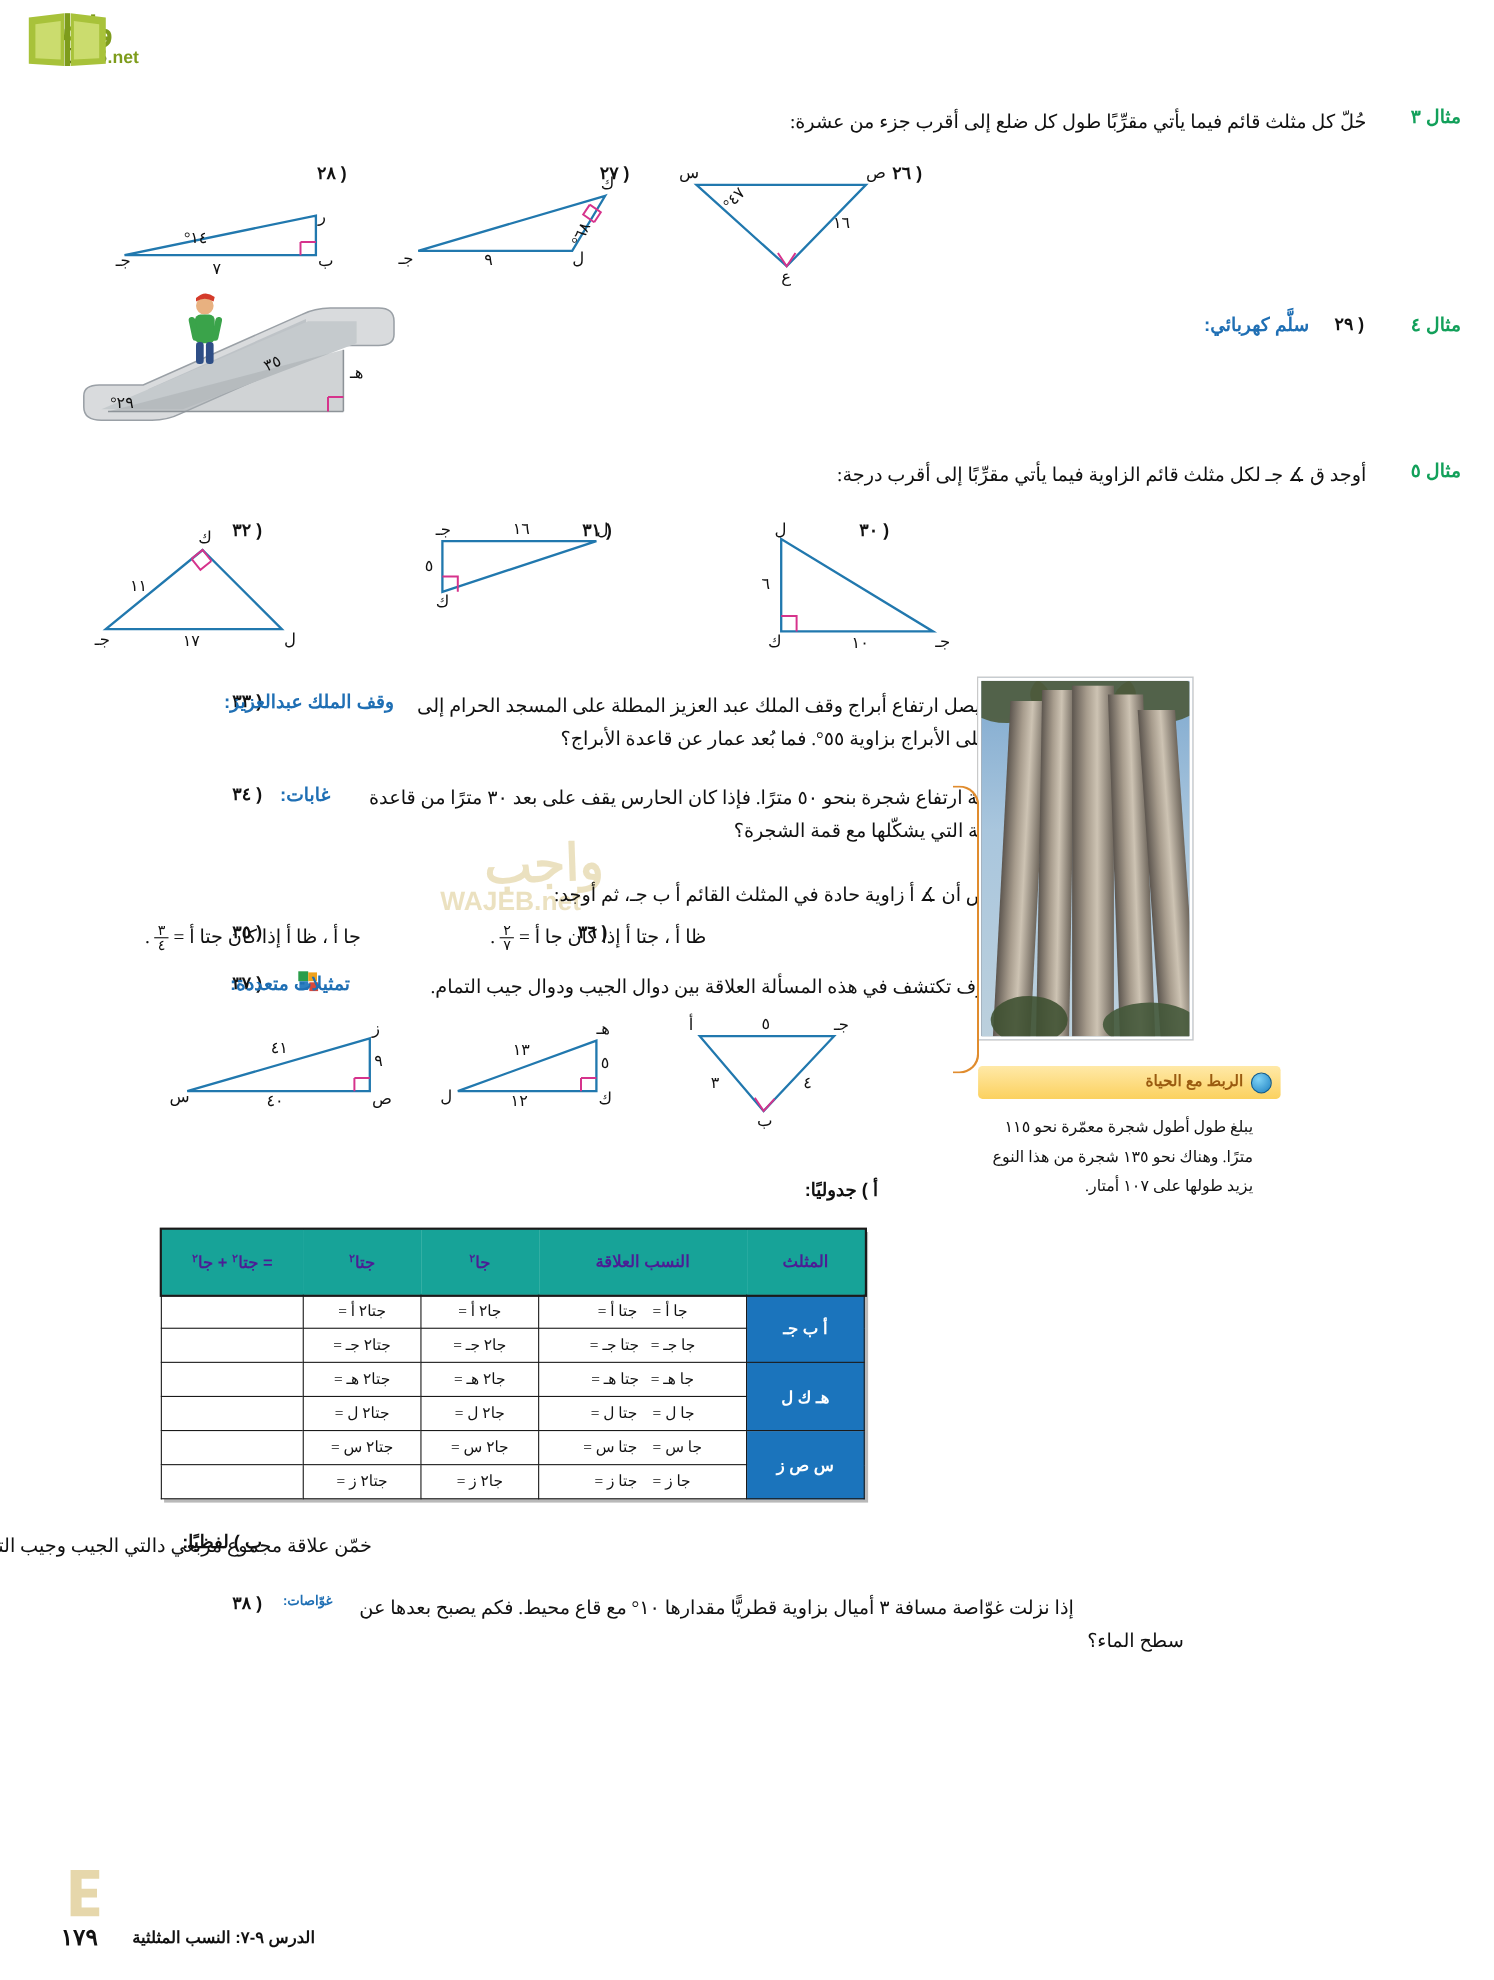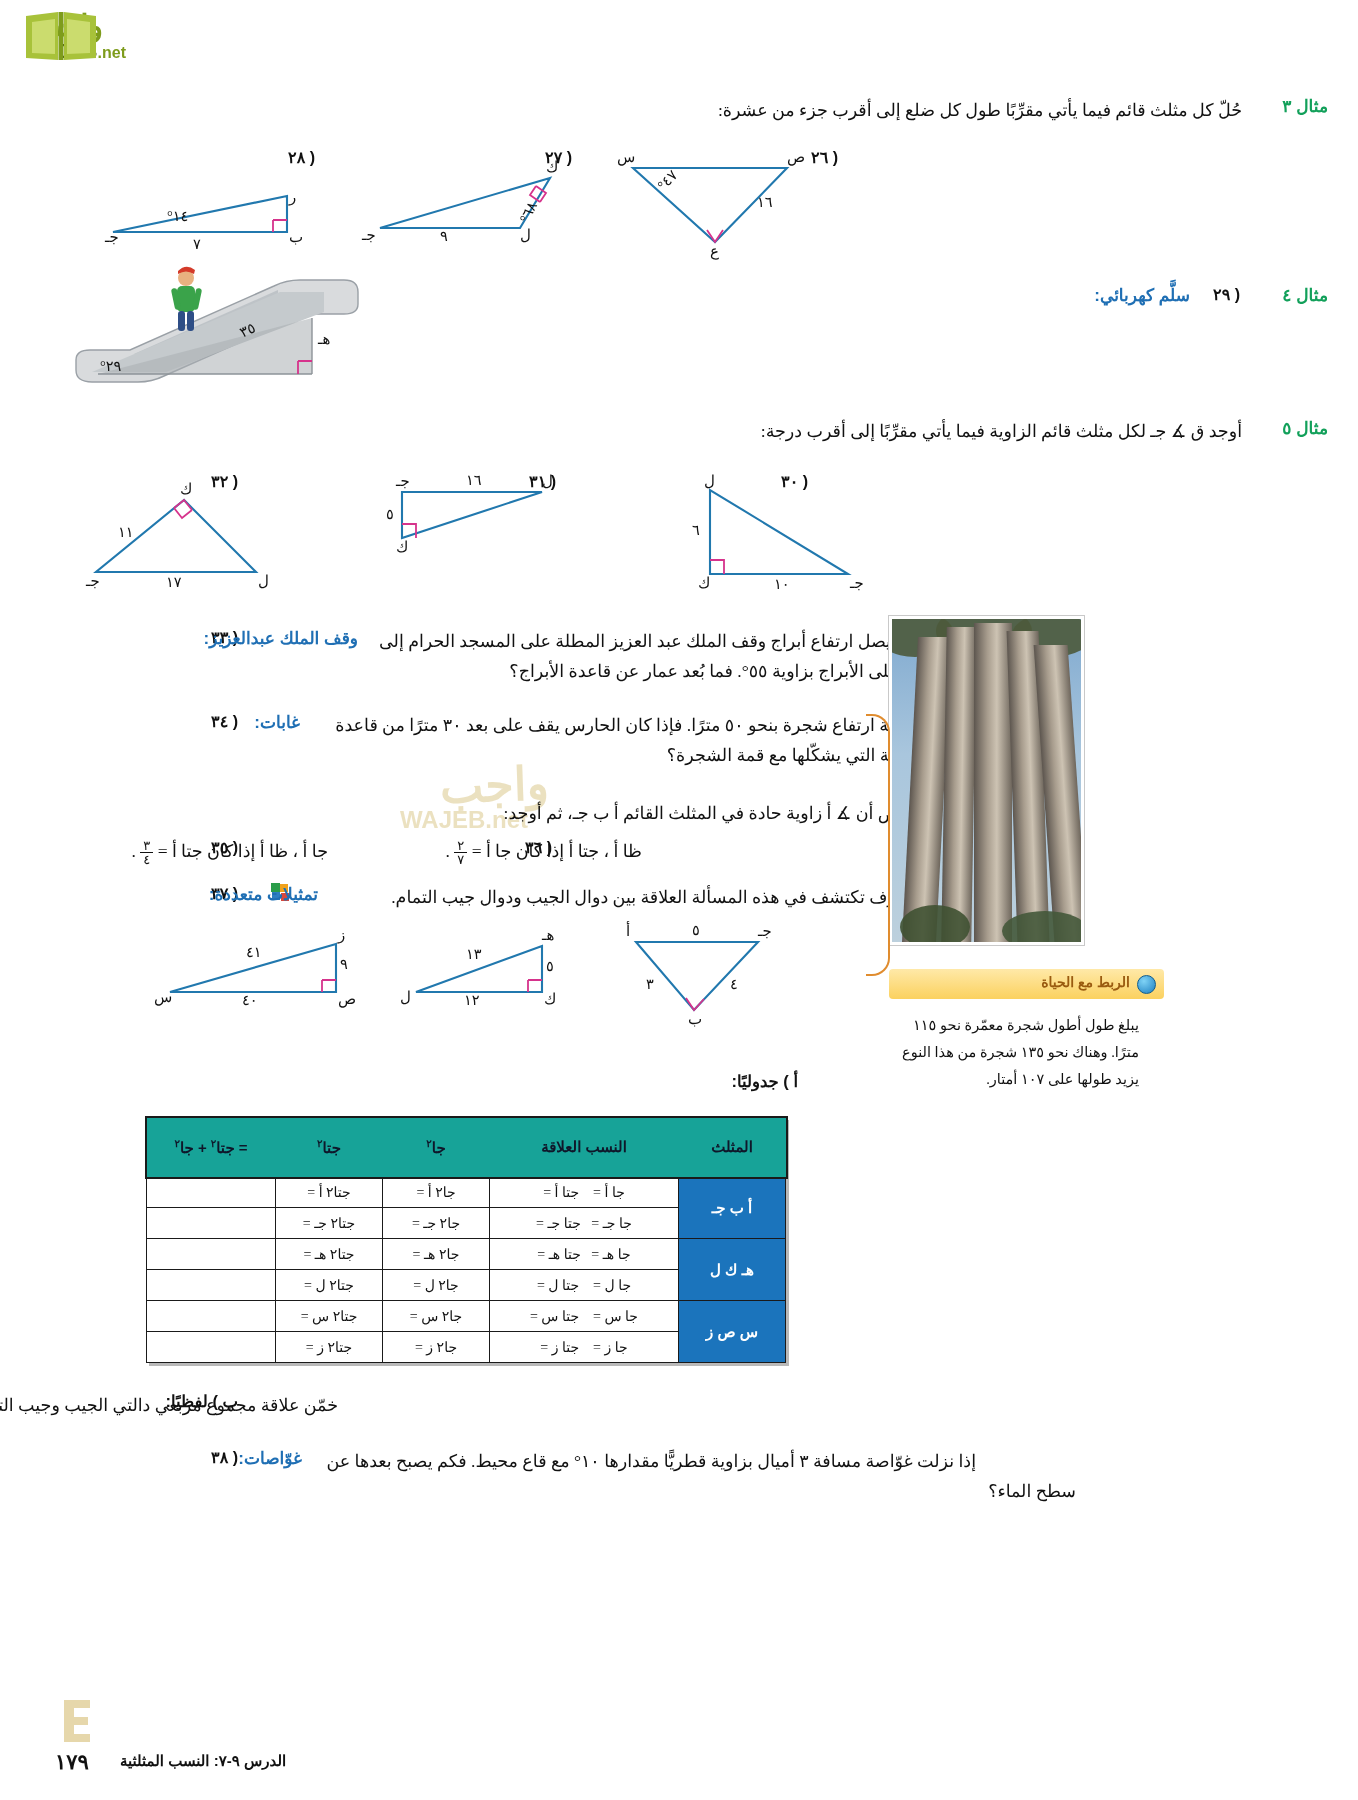--- a/index.html
+++ b/index.html
@@ -43,21 +43,21 @@
       font-weight:bold;font-size:14px;color:#9a5b10;}
   #lifebar .globe{position:absolute;right:8px;top:6px;width:17px;height:17px;border-radius:50%;
       background:radial-gradient(circle at 35% 30%,#7fd3f6,#1d7fc0);border:1px solid #0e5b8f;}
   #lifetxt{left:889px;top:1012px;width:250px;font-size:14.5px;line-height:1.85;text-align:right;}
   .brace{position:absolute;border:2px solid #e08c2e;border-left:none;border-radius:0 18px 18px 0;}
   
   #tbl{position:absolute;left:146px;top:1117px;width:624px;
       border-collapse:collapse;table-layout:fixed;box-shadow:3px 3px 0 #b9b9b9;}
   #tbl th,#tbl td{border:1px solid #1a1a1a;height:28px;font-size:14px;text-align:center;
       font-family:"Liberation Serif",serif;}
-  #tbl thead th{background:#17a398;color:#0f172a;font-family:"Liberation Sans",sans-serif;
+  #tbl thead th{background:#17a398;color:#4c1d95;font-family:"Liberation Sans",sans-serif;
       font-weight:bold;font-size:15px;height:56px;border-color:#17a398;margin-top:37px;}
   #tbl thead{outline:2px solid #1a1a1a;}
   #tbl td.namecell{background:#1b74bc;color:#fff;font-family:"Liberation Sans",sans-serif;
       font-weight:bold;font-size:15px;}
   #pgno{position:absolute;left:55px;bottom:26px;font-family:"Liberation Sans",sans-serif;
       font-weight:bold;font-size:21px;}
   #footnote{position:absolute;left:120px;bottom:30px;font-family:"Liberation Sans",sans-serif;
       font-weight:bold;font-size:15px;}
   #corner{position:absolute;left:58px;bottom:58px;width:40px;height:44px;opacity:.5;}
   .frac{display:inline-block;vertical-align:-0.55em;text-align:center;font-size:13px;line-height:1.05;}
@@ -328,21 +328,21 @@
         <td>جتا٢ ز =</td>
         <td></td>
       </tr>
     </tbody>
   </table>
 
   <div class="abs exno" style="right:1120px;top:1392px;font-size:16.5px;">ب ) لفظيًا:</div>
   <div class="abs body-txt" style="right:1020px;top:1390px;width:740px;">خمّن علاقة مجموع مربعي دالتي الجيب وجيب التمام لزاوية حادة في مثلث قائم الزاوية.</div>
 
   <div class="abs exno" style="right:1120px;top:1448px;">( ٣٨</div>
-  <div class="abs blue-lbl" style="right:1056px;top:1448px;font-size:17px;text-align:right;">غوّاصات:</div>
+  <div class="abs blue-lbl" style="right:1056px;top:1448px;font-size:12px;text-align:right;">غوّاصات:</div>
   <div class="abs body-txt" style="right:282px;top:1446px;width:776px;text-indent:100px;">إذا نزلت غوّاصة مسافة ٣ أميال بزاوية قطريًّا مقدارها ١٠° مع قاع محيط. فكم يصبح بعدها عن سطح الماء؟</div>
 
   <div class="abs" id="photo">
     <div class="sky"></div>
     <div class="foliage" style="left:-16px;top:-8px;width:78px;height:46px;"></div>
     <div class="foliage" style="left:44px;top:-14px;width:96px;height:52px;"></div>
     <div class="foliage" style="left:120px;top:-6px;width:80px;height:44px;"></div>
     <div class="trunk" style="left:18px;top:18px;width:34px;height:305px;transform:skewX(-3deg);"></div>
     <div class="trunk" style="left:52px;top:8px;width:30px;height:315px;transform:skewX(-1deg);"></div>
     <div class="trunk" style="left:82px;top:4px;width:38px;height:319px;"></div>

